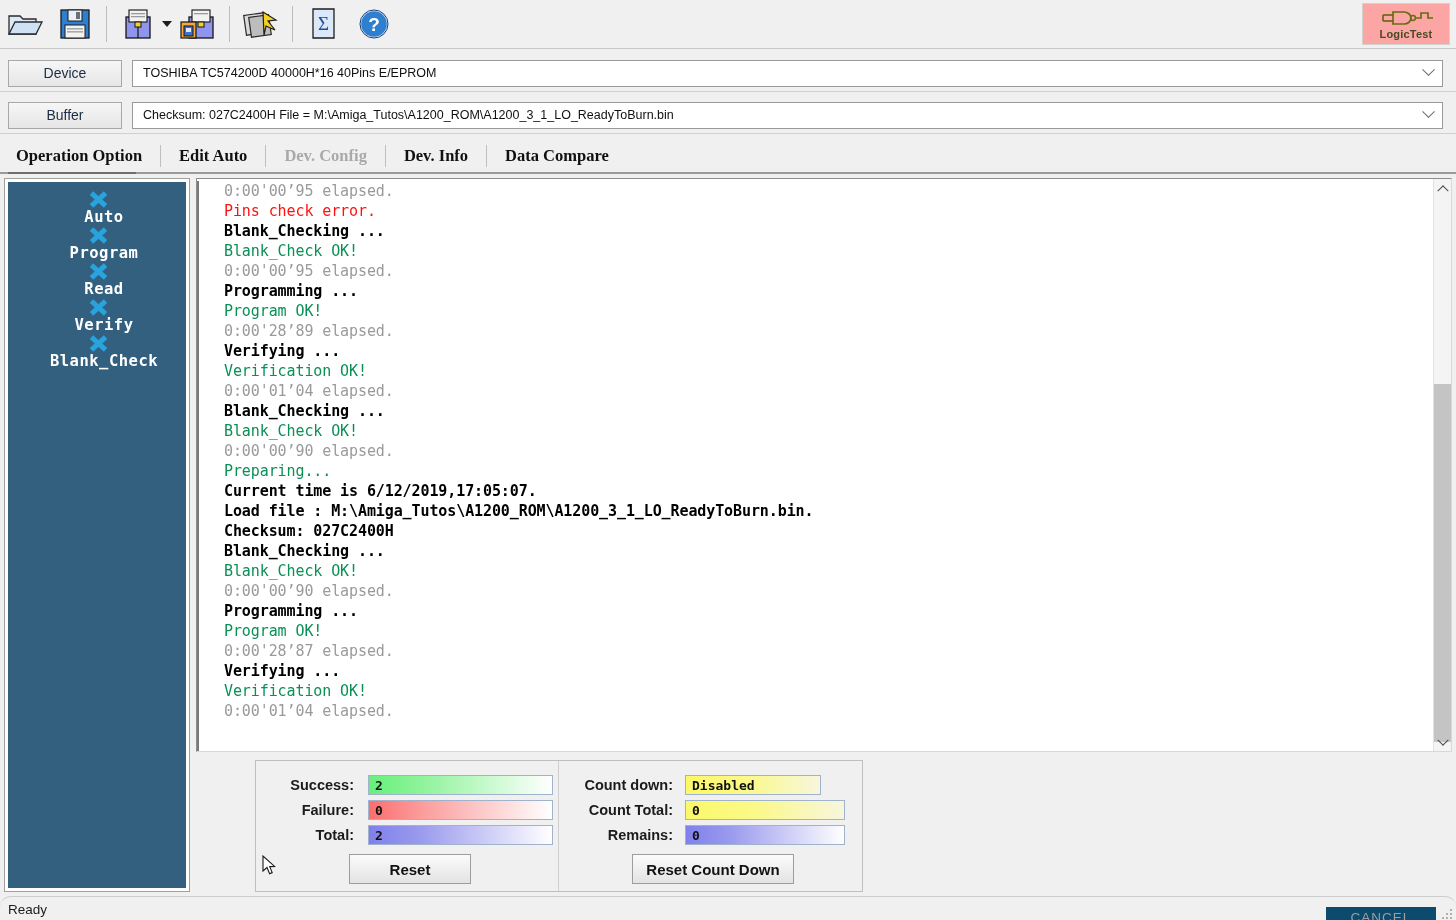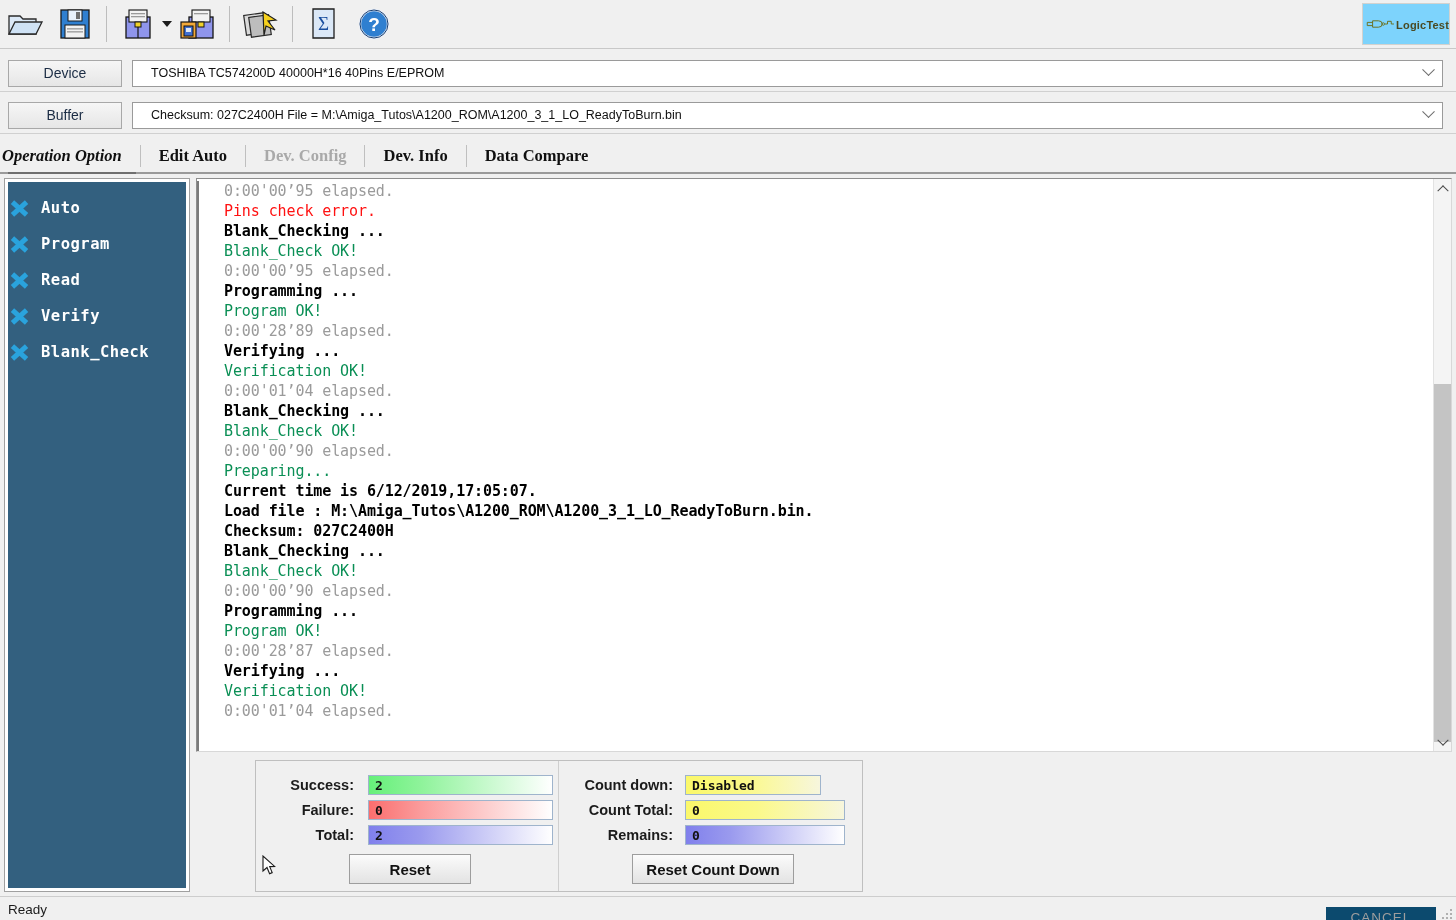--- a/index.html
+++ b/index.html
@@ -41,23 +41,23 @@
   .tb-caret i {
     display:block;
     width: 0; height: 0;
     border-left: 5px solid transparent;
     border-right: 5px solid transparent;
     border-top: 6px solid #1c1c1c;
   }
   #logo {
     position: absolute; right: 6px; top: 3px;
     width: 86px; height: 40px;
-    background: #7dd3fc;
+    background: #fca5a5;
     border: 1px solid #d2d2cf;
-    display:flex; 
+    display:flex; flex-direction: column;
     align-items:center; justify-content:center;
   }
   #logo .lname {
     font-family: "Liberation Sans", sans-serif;
     font-size: 11px; font-weight: bold;
     color: #4a4a22; letter-spacing: .2px;
     margin-top: 1px;
   }
 
   
@@ -78,21 +78,21 @@
   .db-field {
     margin-left: 10px;
     width: 1309px; height: 25px;
     background: #ffffff;
     border: 1px solid #9a9a9a;
     display:flex; align-items:center;
     position: relative;
   }
   .db-field .txt {
     font-size: 12.5px; color: #101010;
-    padding-left: 18px;
+    padding-left: 10px;
     white-space: nowrap;
   }
   .db-arrow {
     position: absolute; right: 1px; top: 0;
     width: 26px; height: 23px;
     display:flex; align-items:center; justify-content:center;
   }
   .chev {
     width: 8px; height: 8px;
     border-right: 1.6px solid #6e6e6e;
@@ -113,21 +113,21 @@
   .tab {
     font-family: "Liberation Serif", serif;
     font-weight: bold;
     font-size: 16.5px;
     color: #101010;
     padding: 0 18px;
     height: 26px;
     display:flex; align-items:center;
     white-space: nowrap;
   }
-  .tab.first { padding-left: 2px; font-style: italic; }
+  .tab.first { padding-left: 16px; }
   .tab.disabled { color: #a9a9a9; }
   .tab-sep { width:1px; height:22px; background:#bfbfbf; }
   #tabbar-underline {
     position:absolute; left:0; top:172px; width:1456px; height:2px;
     background:#9a9a9a;
   }
   #tab-active-mark {
     position:absolute; left:8px; top:172px; width:128px; height:2px;
     background:#6f6f6f;
   }
@@ -142,22 +142,23 @@
     padding: 3px;
   }
   #sidebar {
     width: 100%; height: 100%;
     background: #33607f;
     box-sizing:border-box;
     padding-top: 8px;
   }
   .side-item {
     display:flex; align-items:center;
-    height: 36px; padding-left: 1px;
+    height: 36px; padding-left: 14px;
     cursor: default;
+    flex-direction: column;
   }
   .side-x {
     width: 20px; height: 18px;
     margin-right: 12px;
     flex: 0 0 auto;
     position: relative;
   }
   .side-x b, .side-x i {
     position:absolute; left: 1px; top: 7px;
     width: 19px; height: 5px;
@@ -279,21 +280,21 @@
     position:absolute; left:262px; top:855px;
     width:16px; height:22px; pointer-events:none;
   }
 
   
   #statusbar {
     position:absolute; left:0; top:896px;
     width:1456px; height:24px;
     background:#f0f0f0;
     border-top:1px solid #cdcdcd;
-    display:flex; align-items:center;
+    display:flex; align-items:center;border-radius:11px;
   }
   #status-text {
     font-size: 13.5px; color:#1b1b1b; margin-left:8px;
   }
   #cancel-btn {
     position:absolute; right:20px; top:10px;
     width:110px; height:20px;
     background:#0c4a6e;
     display:flex; align-items:center; justify-content:center;
     font-size:13.5px; color:#9e9e9e; letter-spacing:1px;

